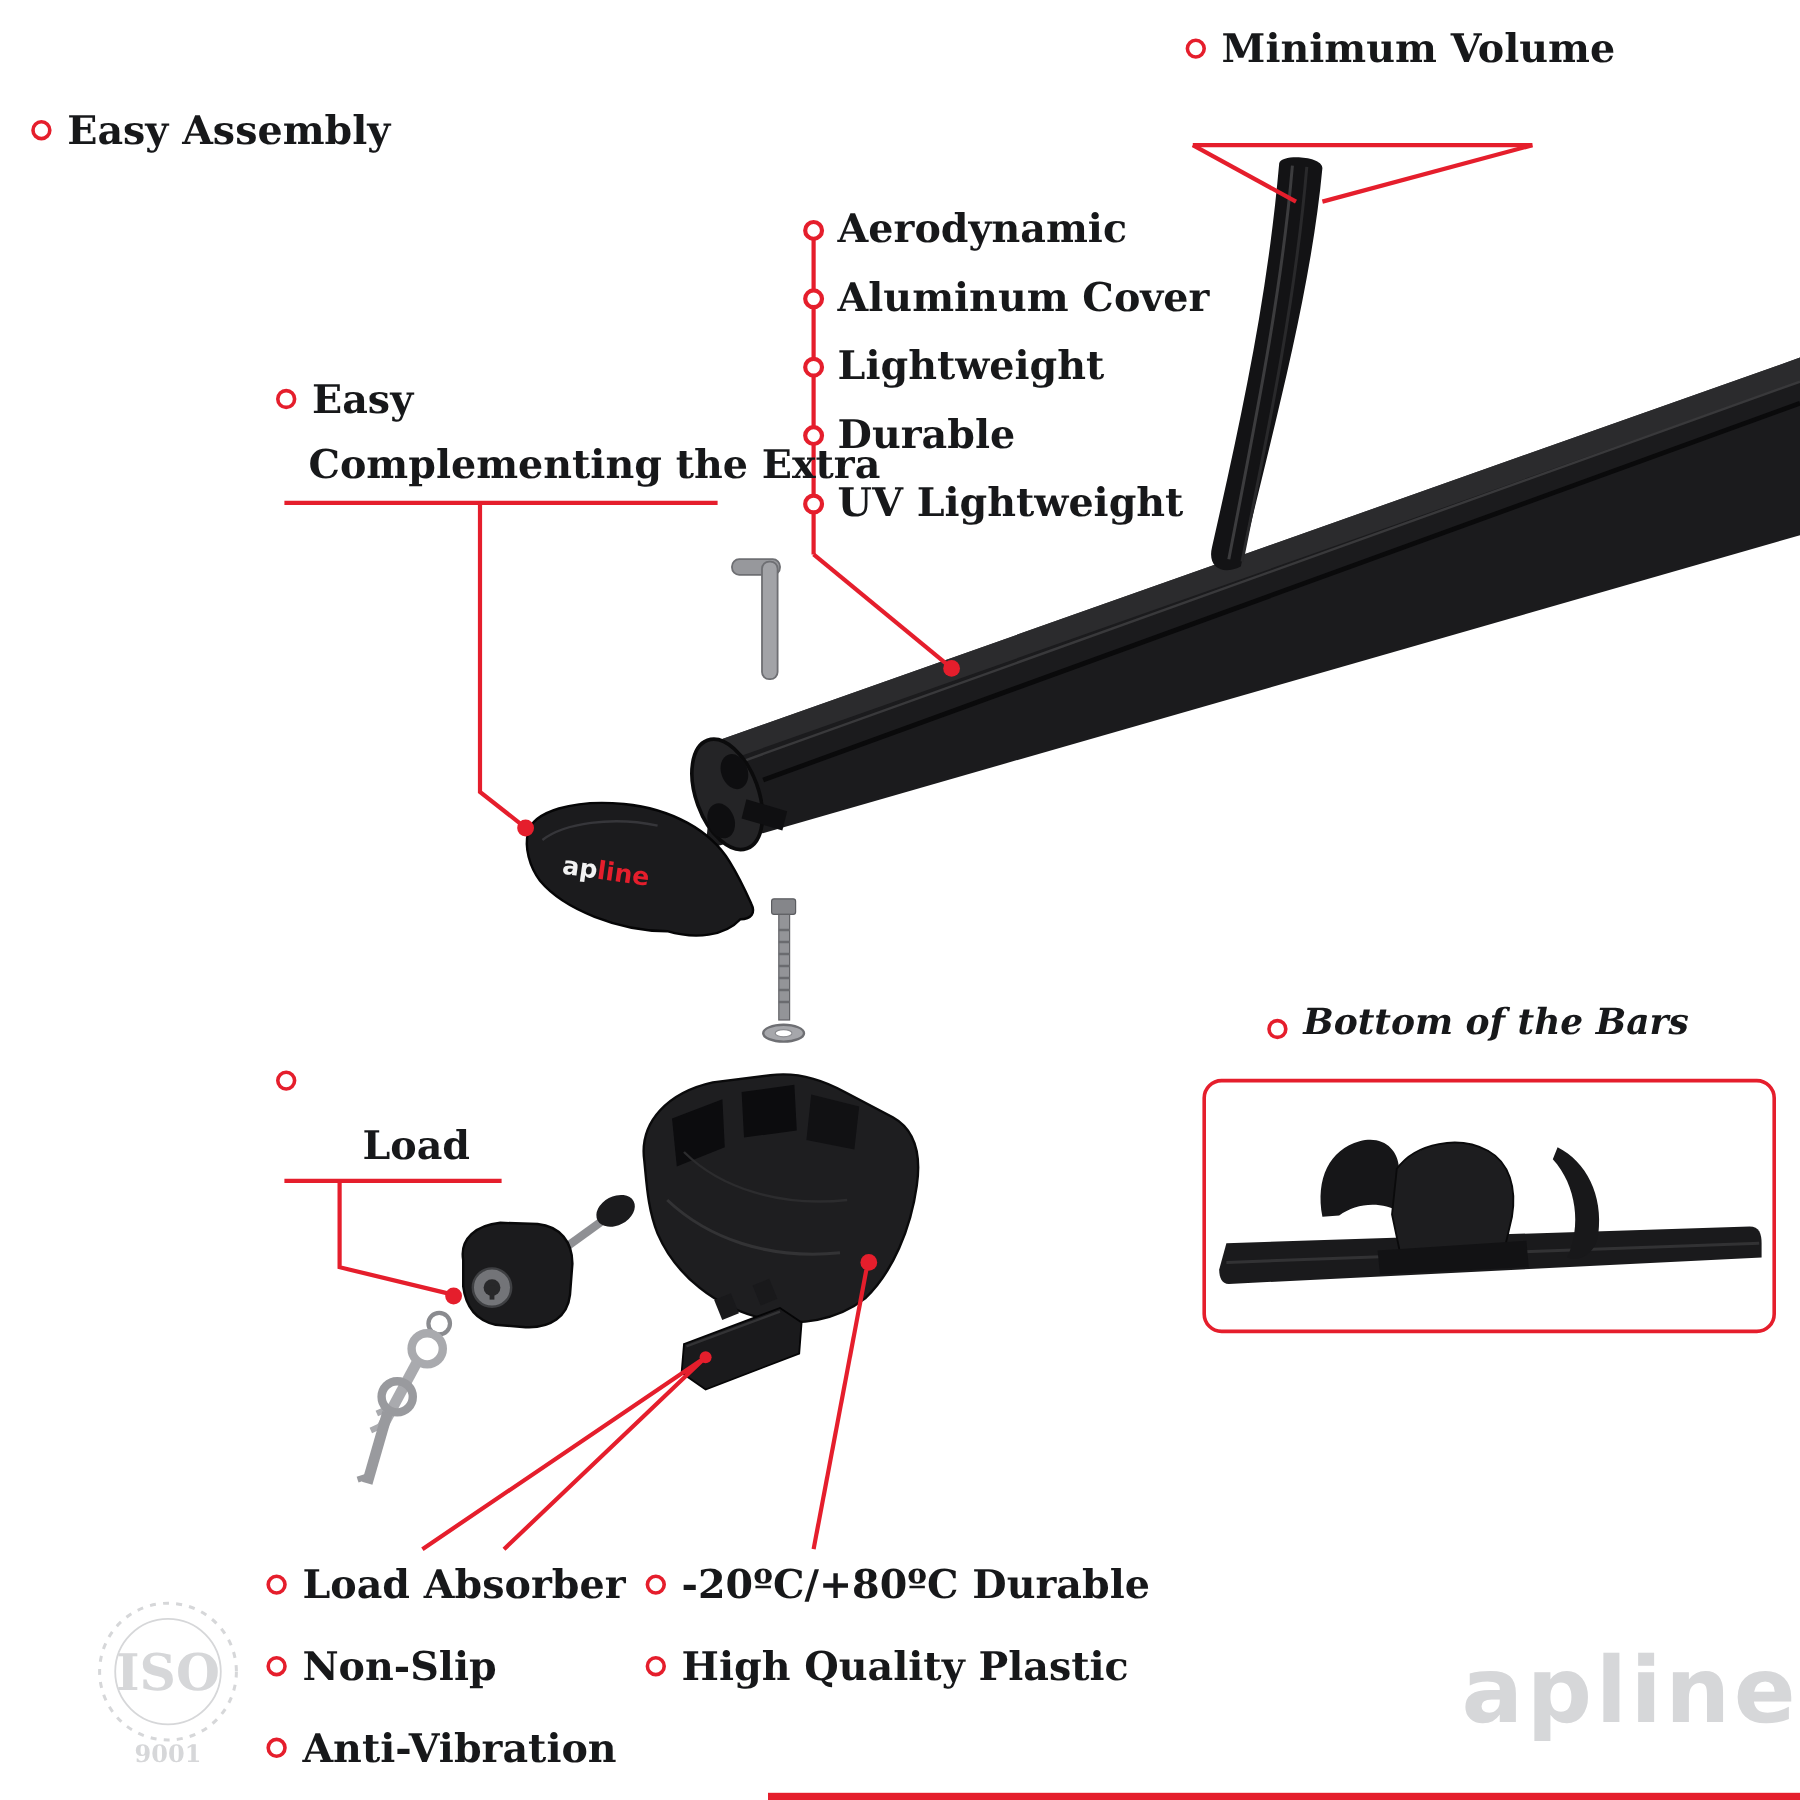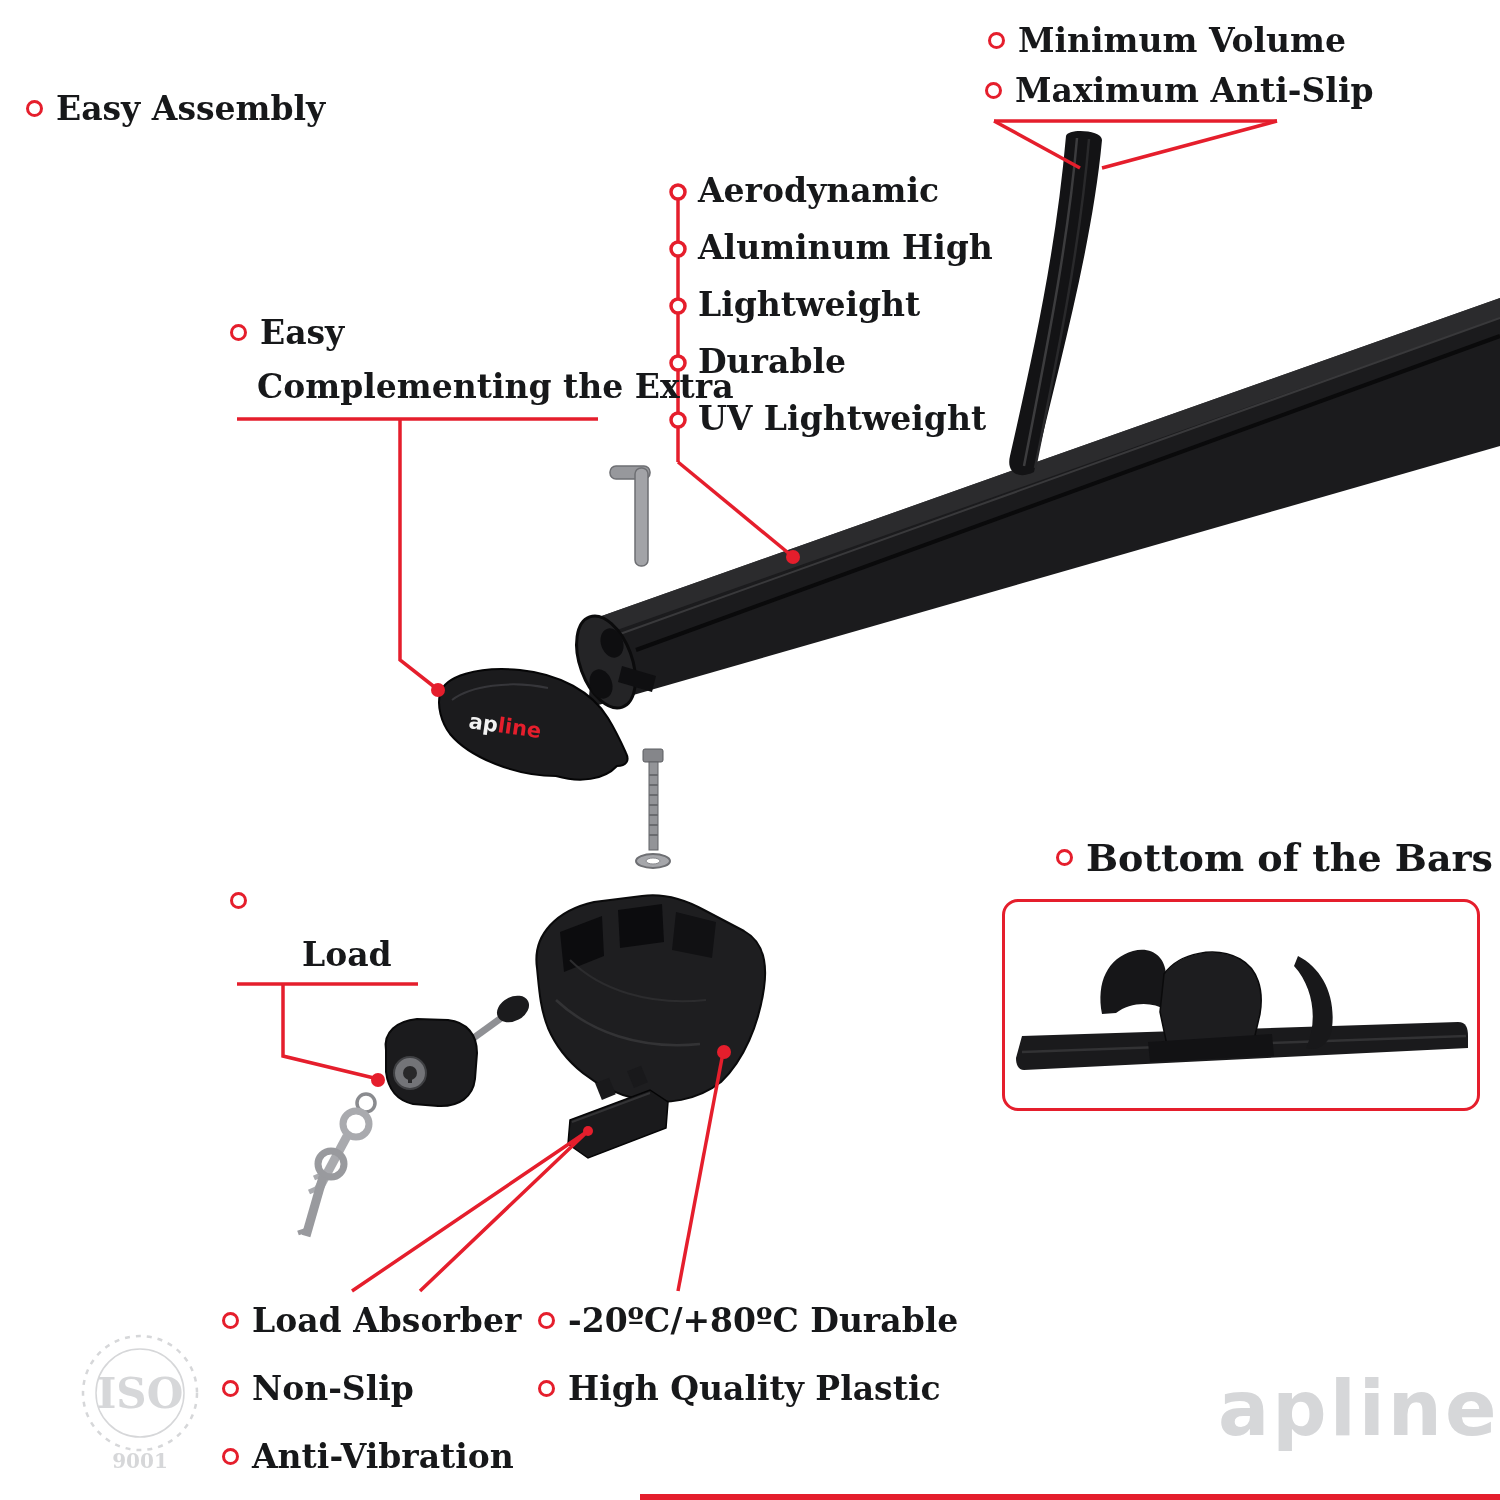--- a/index.html
+++ b/index.html
@@ -16,21 +16,21 @@
   svg.layer{position:absolute;left:0;top:0;z-index:1;}
   .label{
     position:absolute;display:flex;gap:13px;align-items:flex-start;
     font-weight:700;font-size:33px;color:var(--ink);white-space:nowrap;z-index:2;
     line-height:1.25;
   }
   .label .b{
     width:11px;height:11px;border-radius:50%;border:3.5px solid var(--accent);
     background:#fff;margin-top:12px;flex:none;
   }
-  .label.big{font-size:38px;}
+  .label.big{font-size:30px;font-style:italic;}
   .leaders line,.leaders polyline{stroke:var(--accent);stroke-width:3.5;fill:none;}
   .ring{fill:#fff;stroke:var(--accent);stroke-width:3.5;}
   .dot{fill:var(--accent);}
   .bob-box{
     position:absolute;left:1002px;top:899px;width:472px;height:206px;
     border:3px solid var(--accent);border-radius:16px;z-index:1;
   }
   .watermark{
     position:absolute;left:1218px;top:1364px;z-index:1;
     font-family:"DejaVu Sans", sans-serif;font-weight:700;font-size:76px;
@@ -184,30 +184,26 @@
 
   <div class="label" style="left:26px;top:88px">
     <span class="b"></span>
     <span class="txt">Easy Assembly</span>
   </div>
 
   <div class="label" style="left:988px;top:20px">
     <span class="b"></span>
     <span class="txt">Minimum Volume</span>
   </div>
-  <div class="label" style="left:985px;top:70px">
-    <span class="b"></span>
-    <span class="txt">Maximum Anti-Slip</span>
-  </div>
 
   <div class="label" style="left:698px;top:170px">
     <span class="txt">Aerodynamic</span>
   </div>
   <div class="label" style="left:698px;top:227px">
-    <span class="txt">Aluminum High</span>
+    <span class="txt">Aluminum Cover</span>
   </div>
   <div class="label" style="left:698px;top:284px">
     <span class="txt">Lightweight</span>
   </div>
   <div class="label" style="left:698px;top:341px">
     <span class="txt">Durable</span>
   </div>
   <div class="label" style="left:698px;top:398px">
     <span class="txt">UV Lightweight</span>
   </div>

